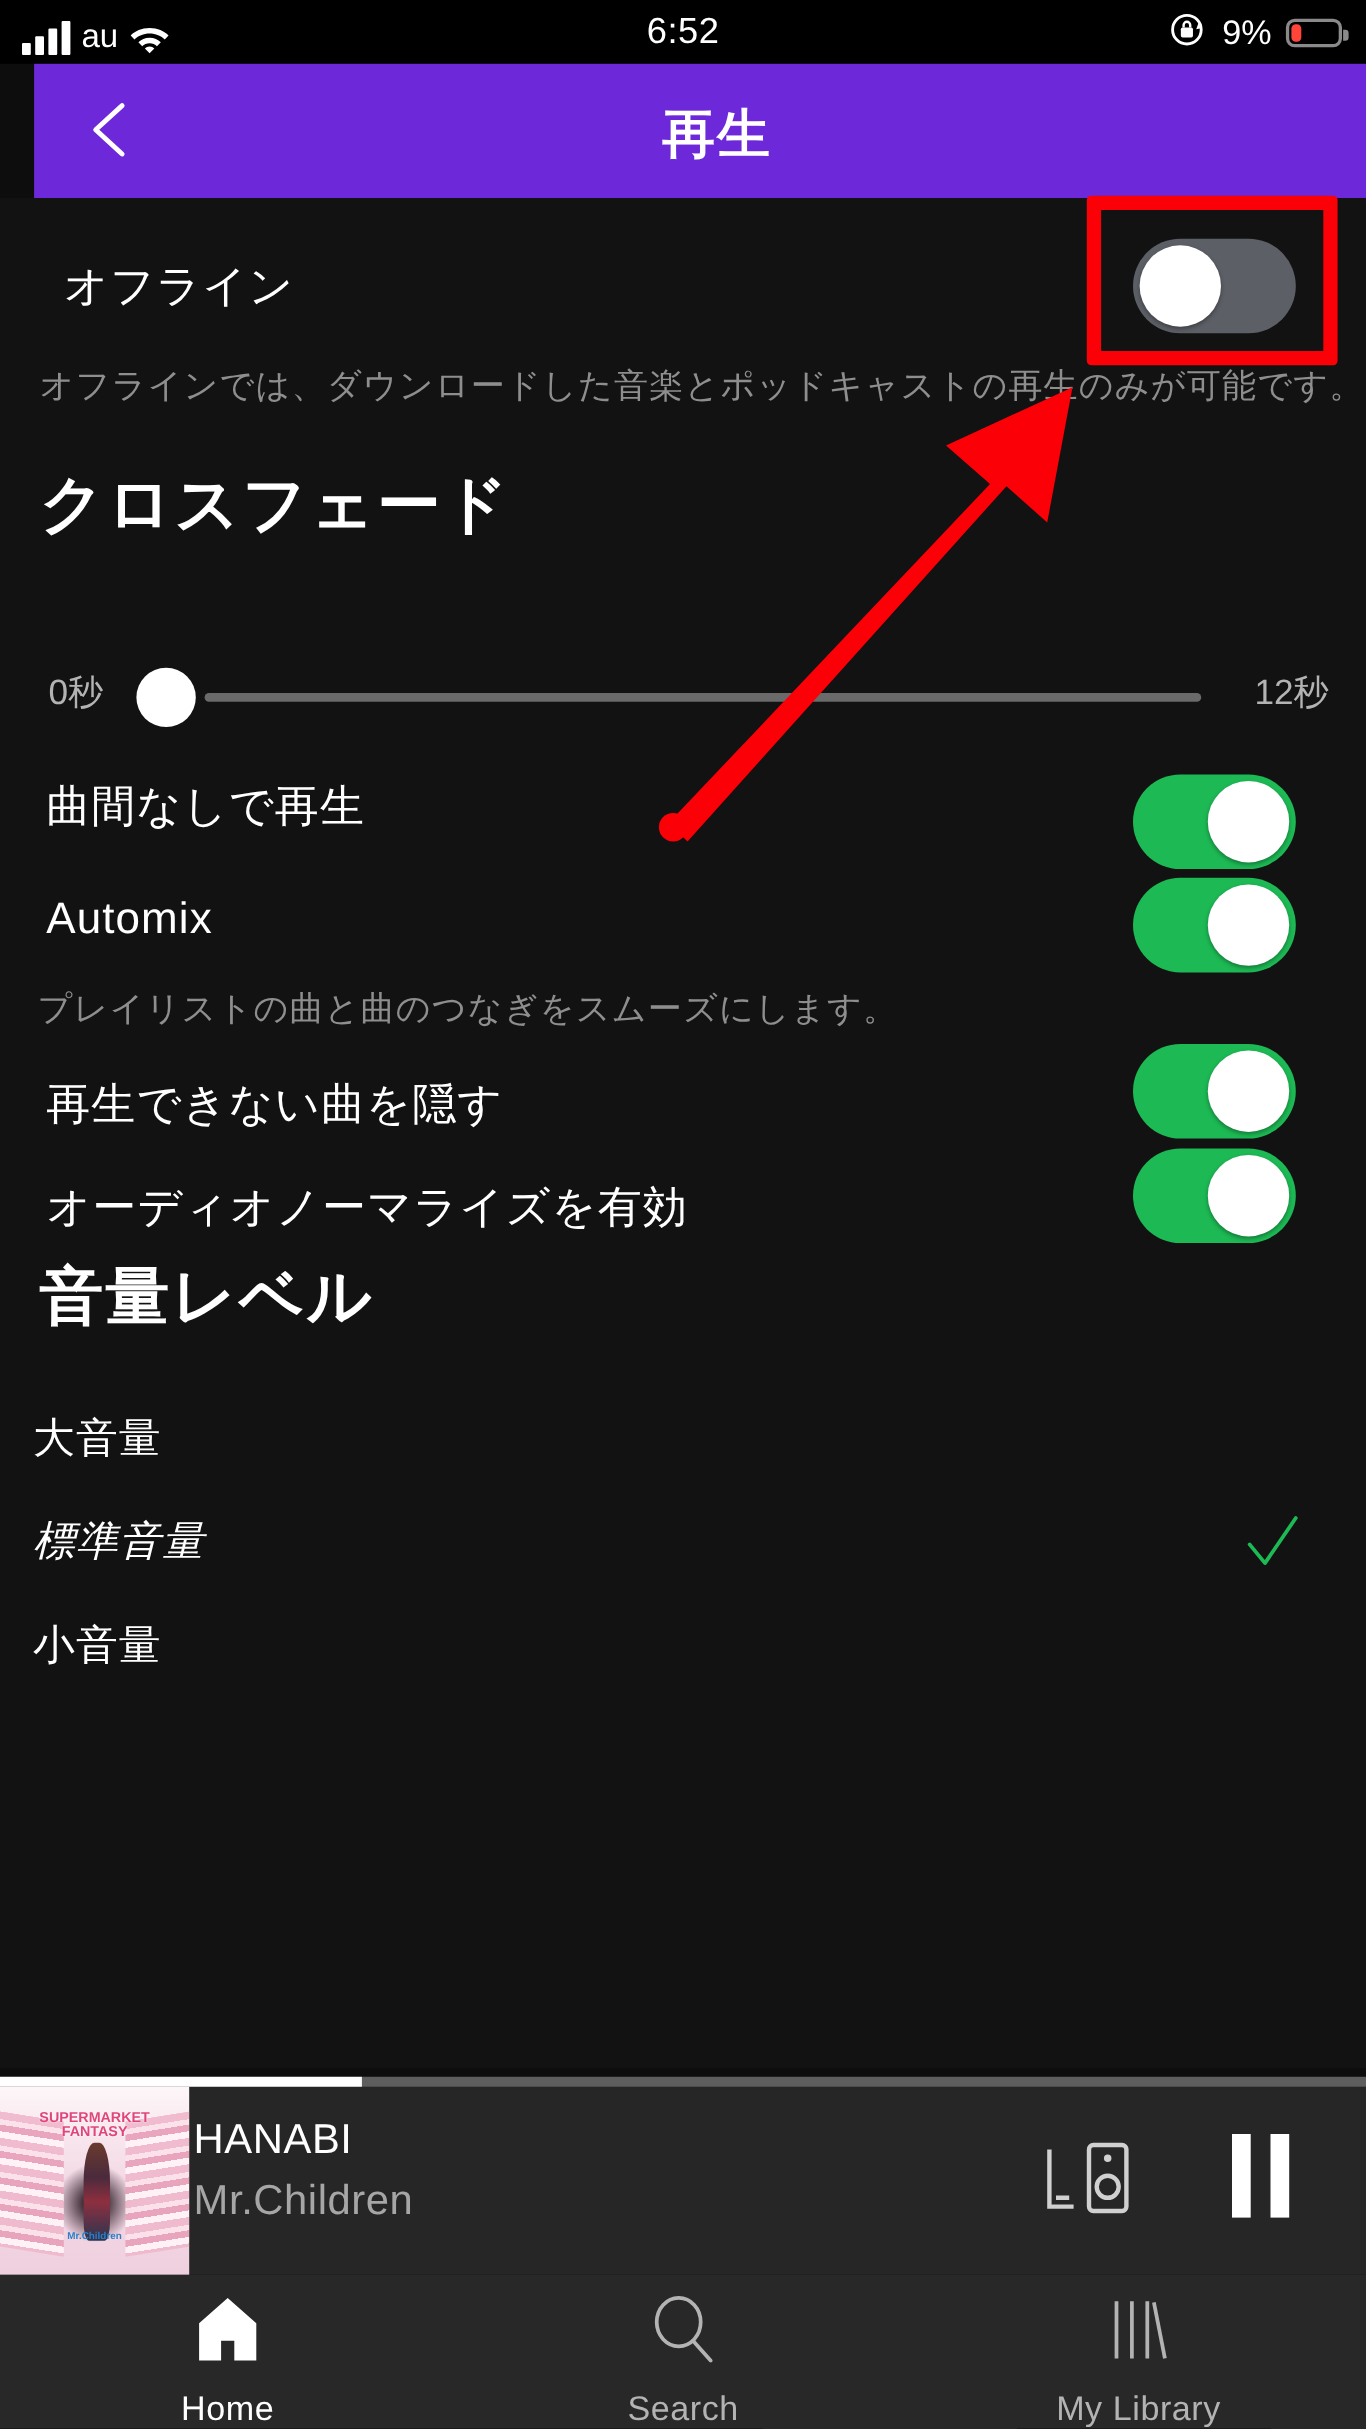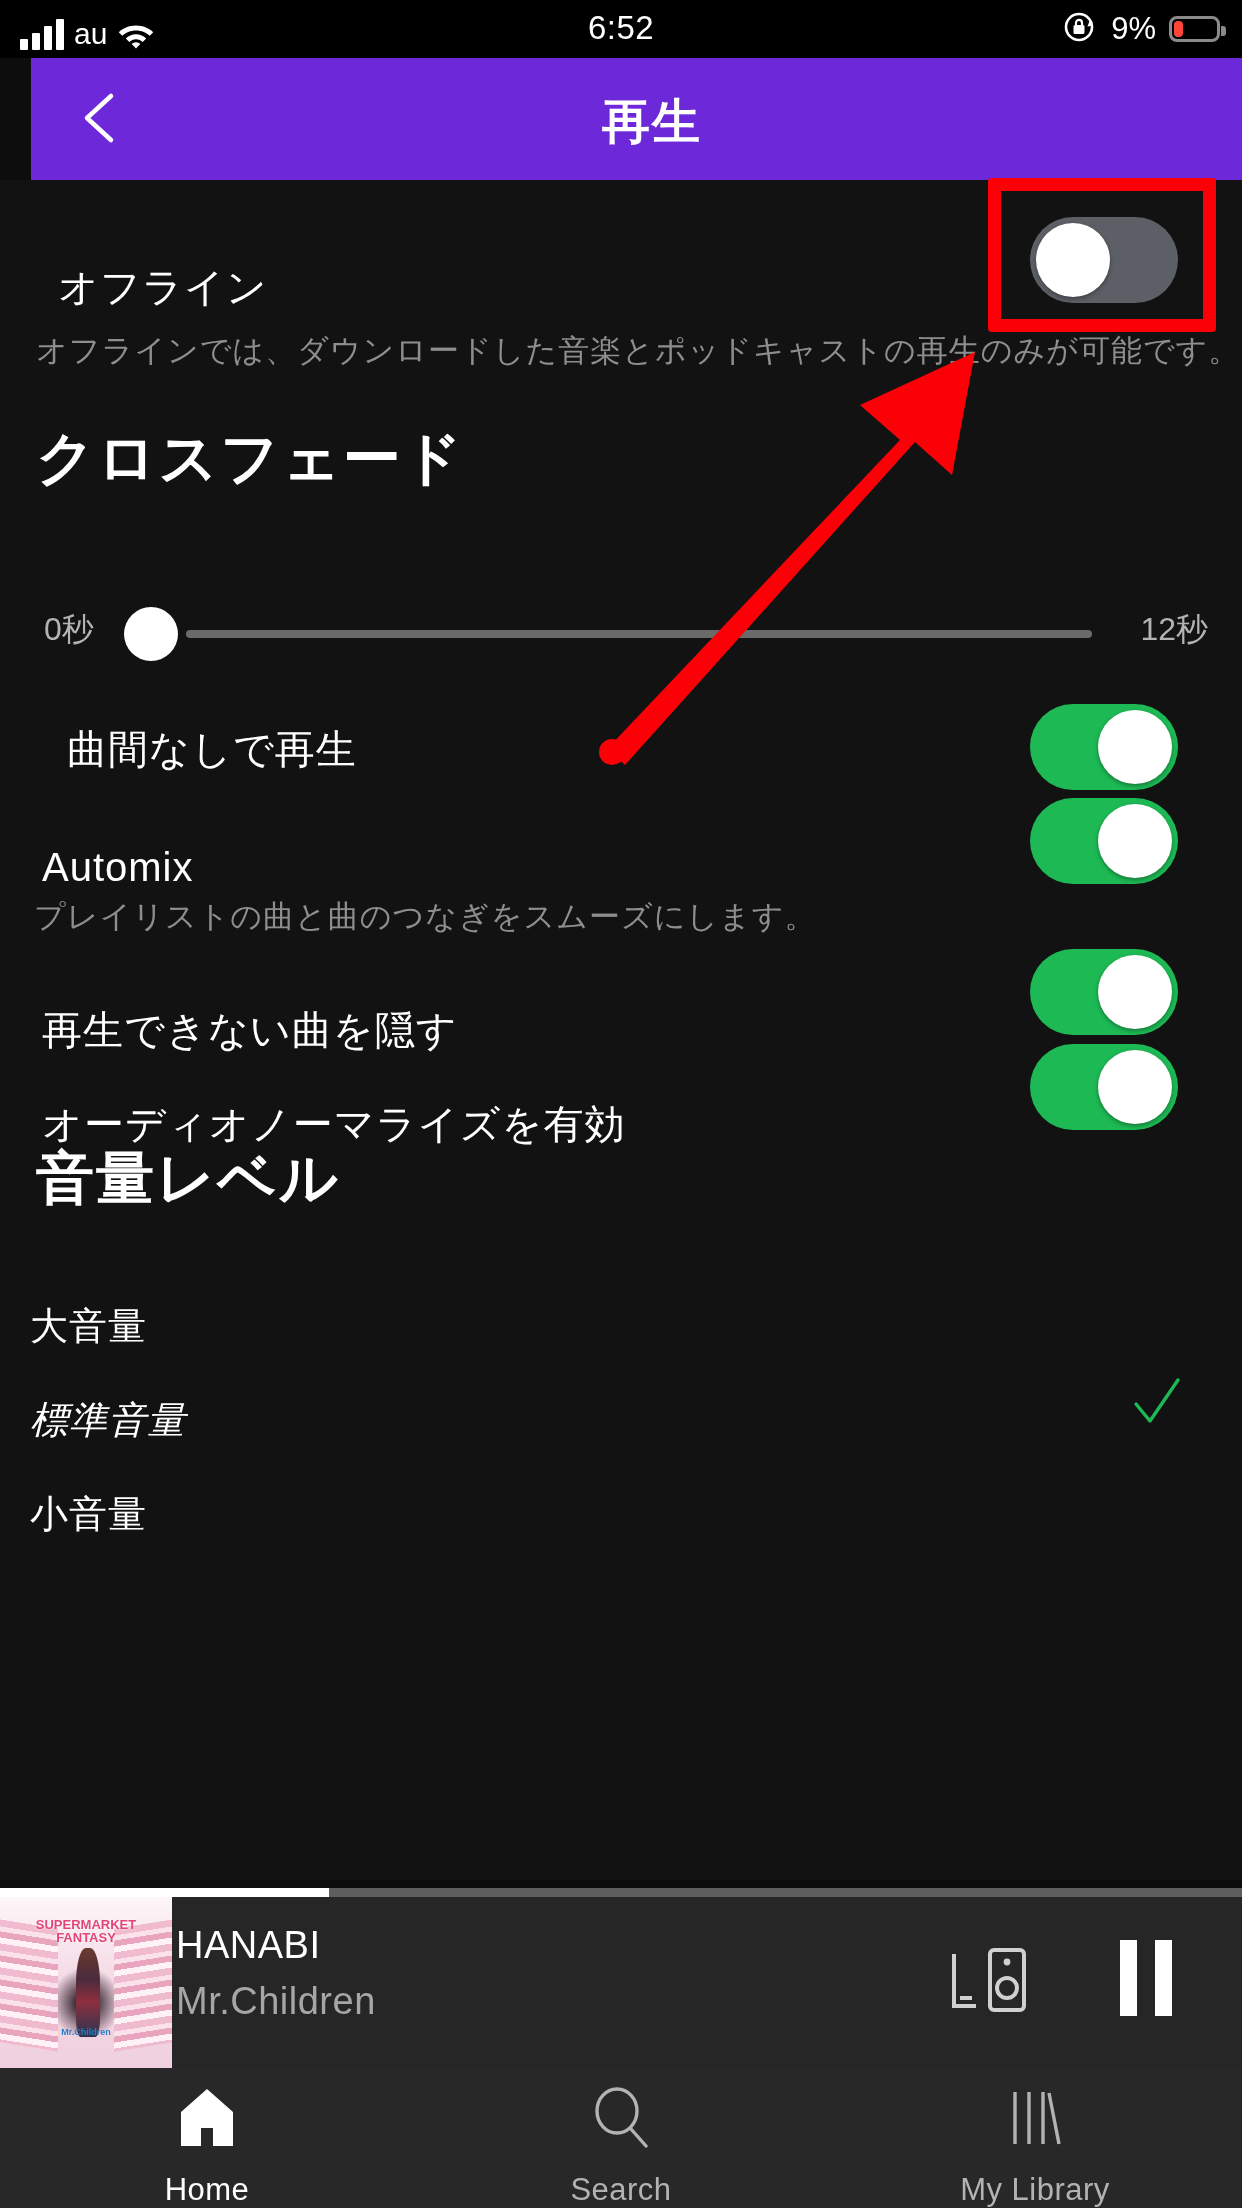--- a/index.html
+++ b/index.html
@@ -40,21 +40,21 @@
   .back { position:absolute; left:38px; top:28px; width:64px; height:64px; cursor:pointer; }
   .back svg { display:block; }
   .navtitle {
     position:absolute; left:0; right:0; top:32px; text-align:center;
     color:#fff; font-size:48px; font-weight:700; letter-spacing:2px;
   }
 
   
   .content { position:absolute; top:180px; left:0; width:1242px; height:1700px; background:#121212; }
 
-  .row { position:absolute; left:0; width:1112px; display:flex; align-items:flex-end; }
+  .row { position:absolute; left:0; width:1112px; display:flex; align-items:center; }
   .row-label { color:#fff; font-size:40px; font-weight:400; letter-spacing:1px; }
   .desc { position:absolute; color:#8e8e8e; font-size:31px; letter-spacing:1px; }
   .section-title { position:absolute; color:#fff; font-weight:700; letter-spacing:2px; }
 
   
   .toggle { position:absolute; width:148px; height:86px; border-radius:43px; }
   .toggle.on  { background:#1db954; }
   .toggle.off { background:#5c6066; }
   .toggle .knob {
     position:absolute; top:6px; width:74px; height:74px; border-radius:50%;
@@ -189,21 +189,21 @@
 
     <div class="section-title" style="left:36px; top:240px; font-size:58px;">クロスフェード</div>
 
     <div class="slider-wrap" style="top:400px;">
       <span class="sl-min">0秒</span>
       <span class="sl-track"></span>
       <span class="sl-knob"></span>
       <span class="sl-max">12秒</span>
     </div>
 
-    <div class="row" style="top:487px; height:110px; padding-left:67px;">
+    <div class="row" style="top:497px; height:110px; padding-left:42px;">
       <span class="row-label">曲間なしで再生</span>
     </div>
     <div class="toggle on" style="right:64px; top:524px;">
       <span class="knob"></span>
     </div>
 
     <div class="row" style="top:600px; height:110px; padding-left:42px;">
       <span class="row-label">Automix</span>
     </div>
     <div class="toggle on" style="right:64px; top:618px;">

